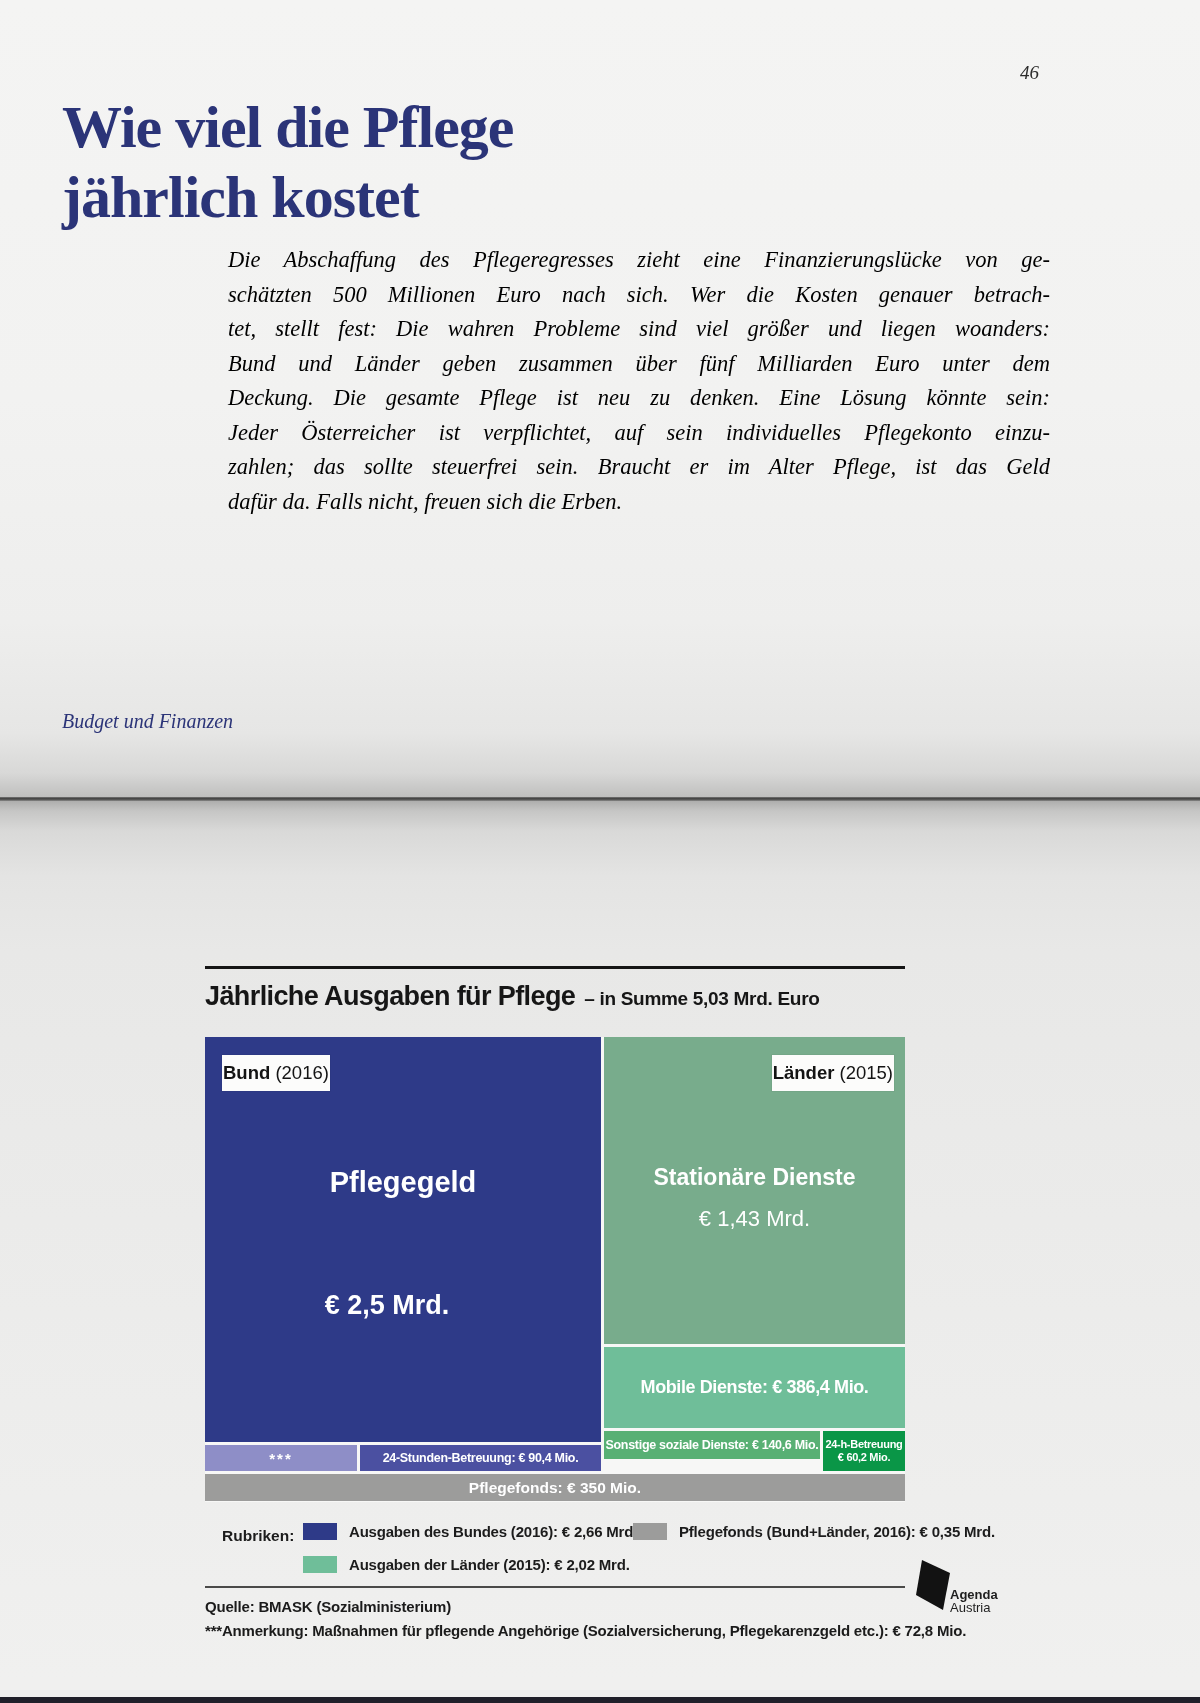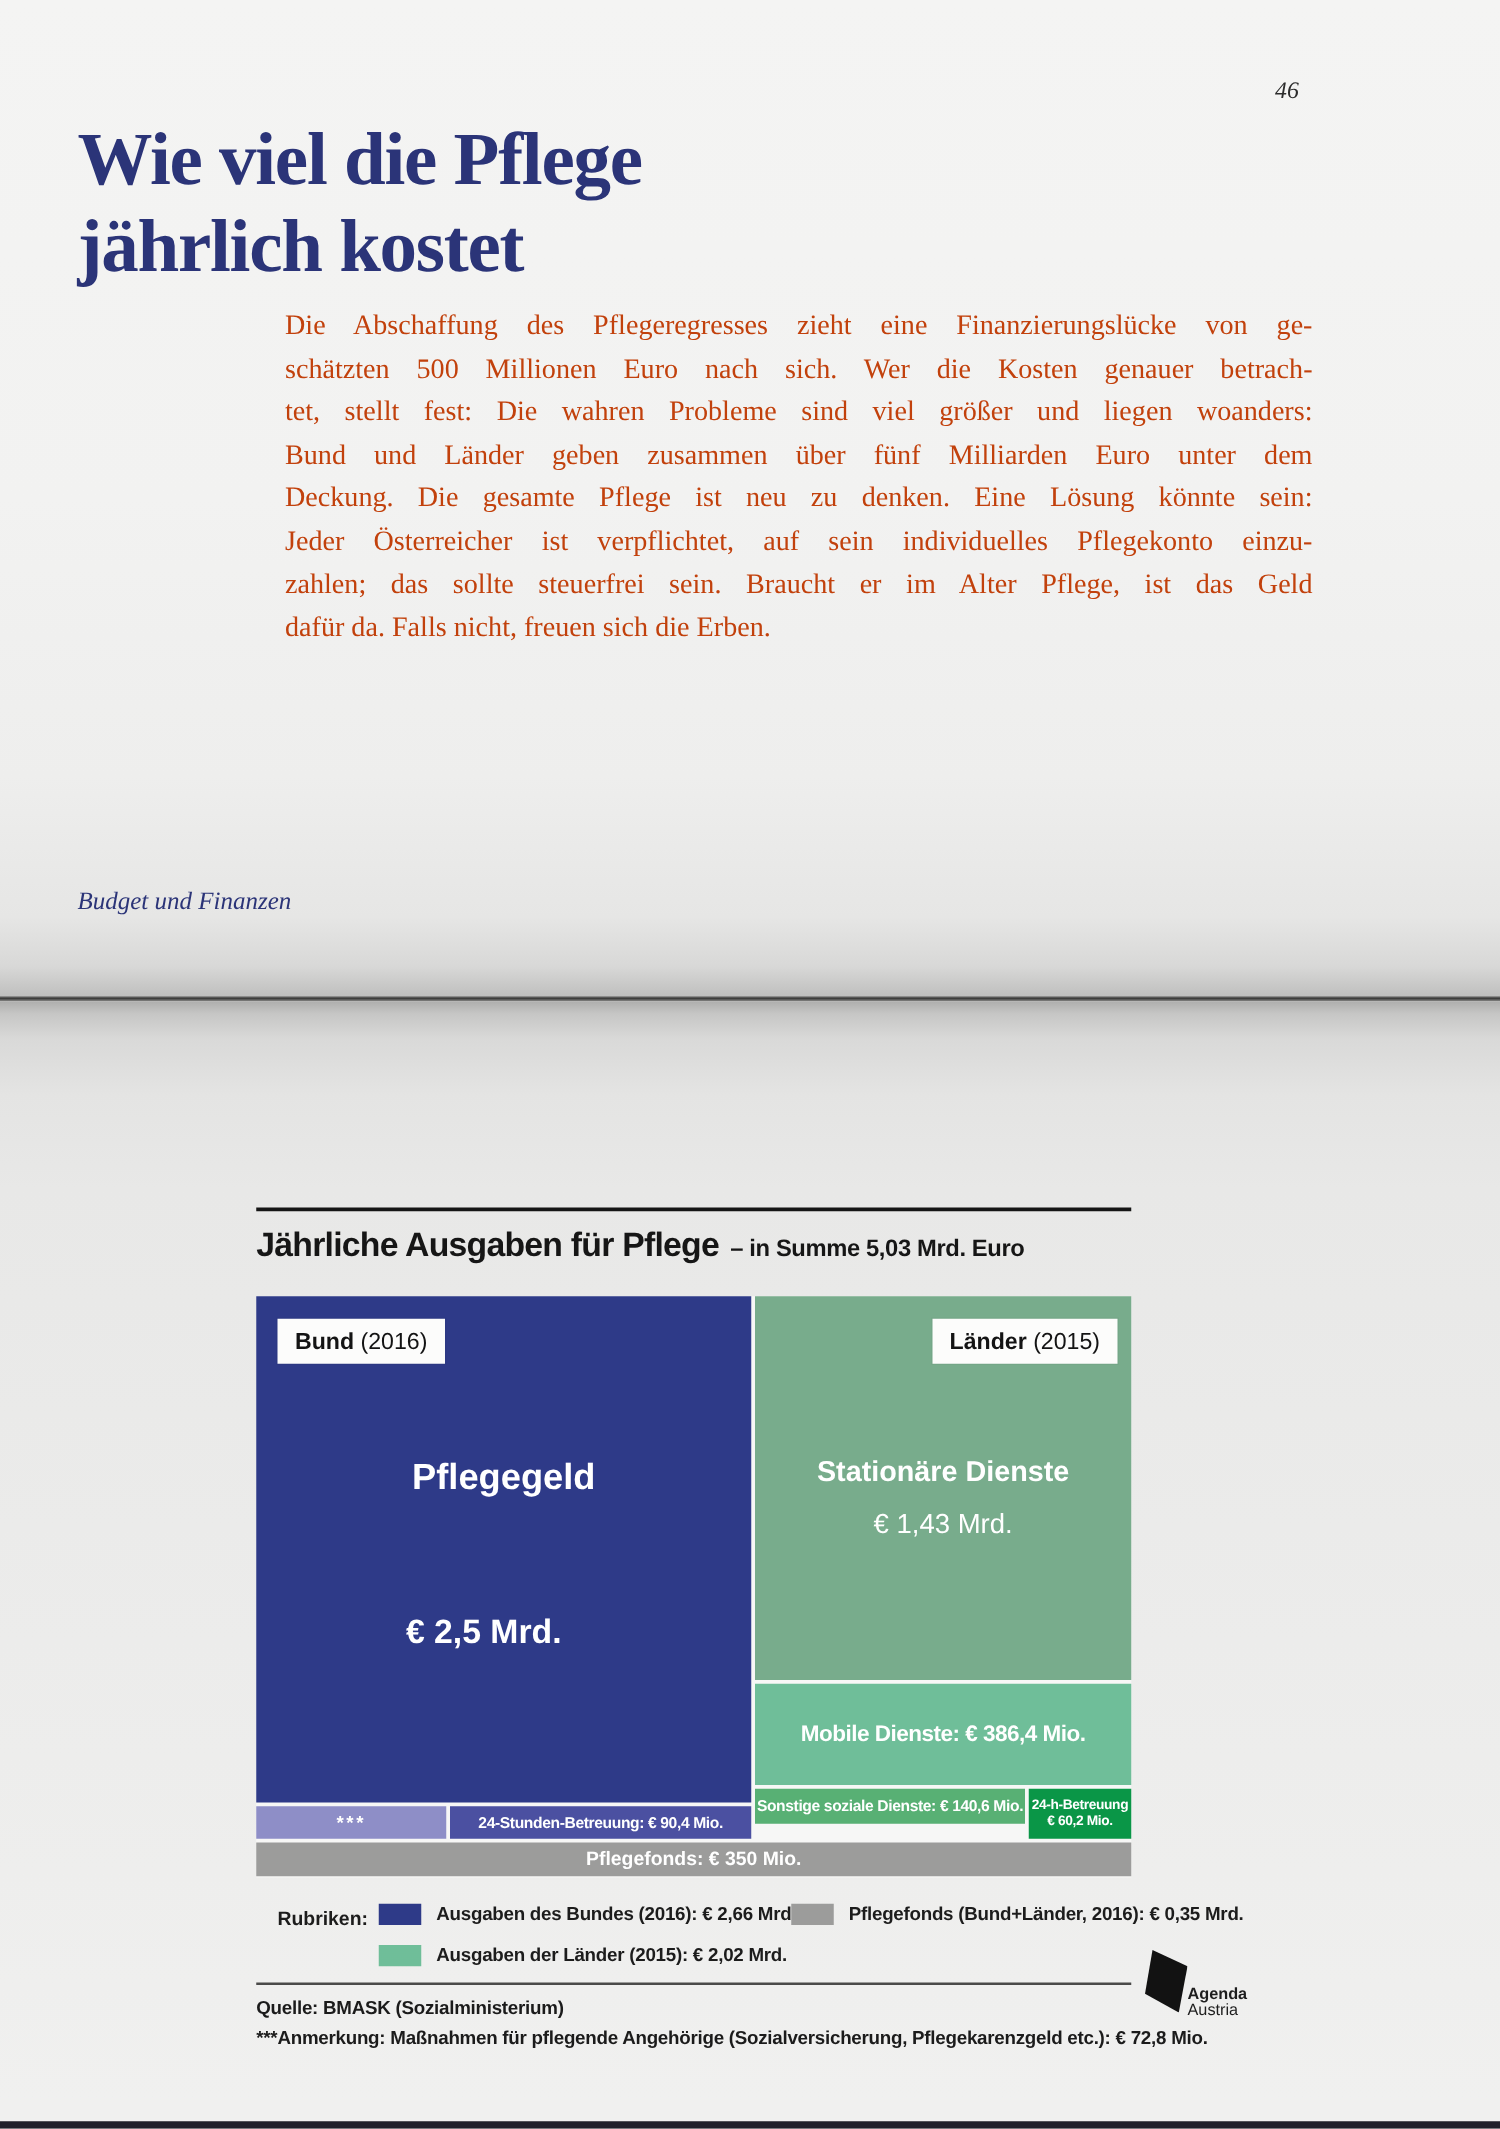--- a/index.html
+++ b/index.html
@@ -29,21 +29,21 @@
     position:absolute; left:62px; top:52px; width:800px;
     font-family:"Liberation Serif",serif; font-size:60px; line-height:70px;
     color:#2b3478; letter-spacing:-1px;
   }
   .page-num {
     position:absolute; left:1020px; top:62px;
     font-family:"Liberation Serif",serif; font-style:italic; font-size:19px; color:#2c2c2c;
   }
   .intro {
     position:absolute; left:228px; top:243px; width:822px;
-    font-family:"Liberation Serif",serif; font-size:22.5px; line-height:34.5px; color:#c2410c;
+    font-family:"Liberation Serif",serif; font-size:22.5px; line-height:34.5px; color:#000000;font-style:italic;
   }
   .intro .jl { text-align:justify; text-align-last:justify; -moz-text-align-last:justify; }
   .intro .jl.last { text-align:left; text-align-last:left; }
   .section-label {
     position:absolute; left:62px; top:710px;
     font-family:"Liberation Serif",serif; font-style:italic; font-size:20px; color:#2b3478;
   }
   
   .chart-rule { position:absolute; left:205px; top:966px; width:700px; height:3px; background:#151515; }
   .chart-title-row {
@@ -63,21 +63,21 @@
              font-size:15px; font-weight:bold; letter-spacing:2px; }
   .b-24std { left:155px; top:408px; width:241px; height:26px; background:#4b50a1;
              font-size:12.5px; font-weight:bold; letter-spacing:-0.3px; }
   .b-sonst { left:399px; top:394px; width:216px; height:28px; background:#58b074;
              font-size:12.5px; font-weight:bold; letter-spacing:-0.3px; }
   .b-24hb  { left:618px; top:394px; width:82px; height:40px; background:#0a9647;
              flex-direction:column; font-size:11px; font-weight:bold; line-height:13px; letter-spacing:-0.3px; }
   .b-fonds { left:0; top:437px; width:700px; height:27px; background:#9c9c9b;
              font-size:15.5px; font-weight:bold; }
   .tag {
-    position:absolute; background:#fcfcfb; color:#141414; padding:7px 14px;
+    position:absolute; background:#fcfcfb; color:#141414; padding:7px 1px;
     font-size:18.5px; white-space:nowrap; box-shadow:0 0 0 1px rgba(0,0,0,0.03);
   }
   .tag b { font-weight:bold; }
   .tag span.yr { font-weight:normal; }
   .tag-bund { left:17px; top:18px; }
   .tag-laender { right:11px; top:18px; }
   .ctext { position:absolute; text-align:center; color:#fff; white-space:nowrap; }
   .t-pfleg    { left:0; top:129px; width:396px; font-size:29px; font-weight:bold; }
   .t-anspruch { left:0; top:204px; width:396px; font-size:19px; font-weight:normal; }
   .t-25       { left:0; top:253px; width:328px; font-size:27px; font-weight:bold;padding-left:18px; }

